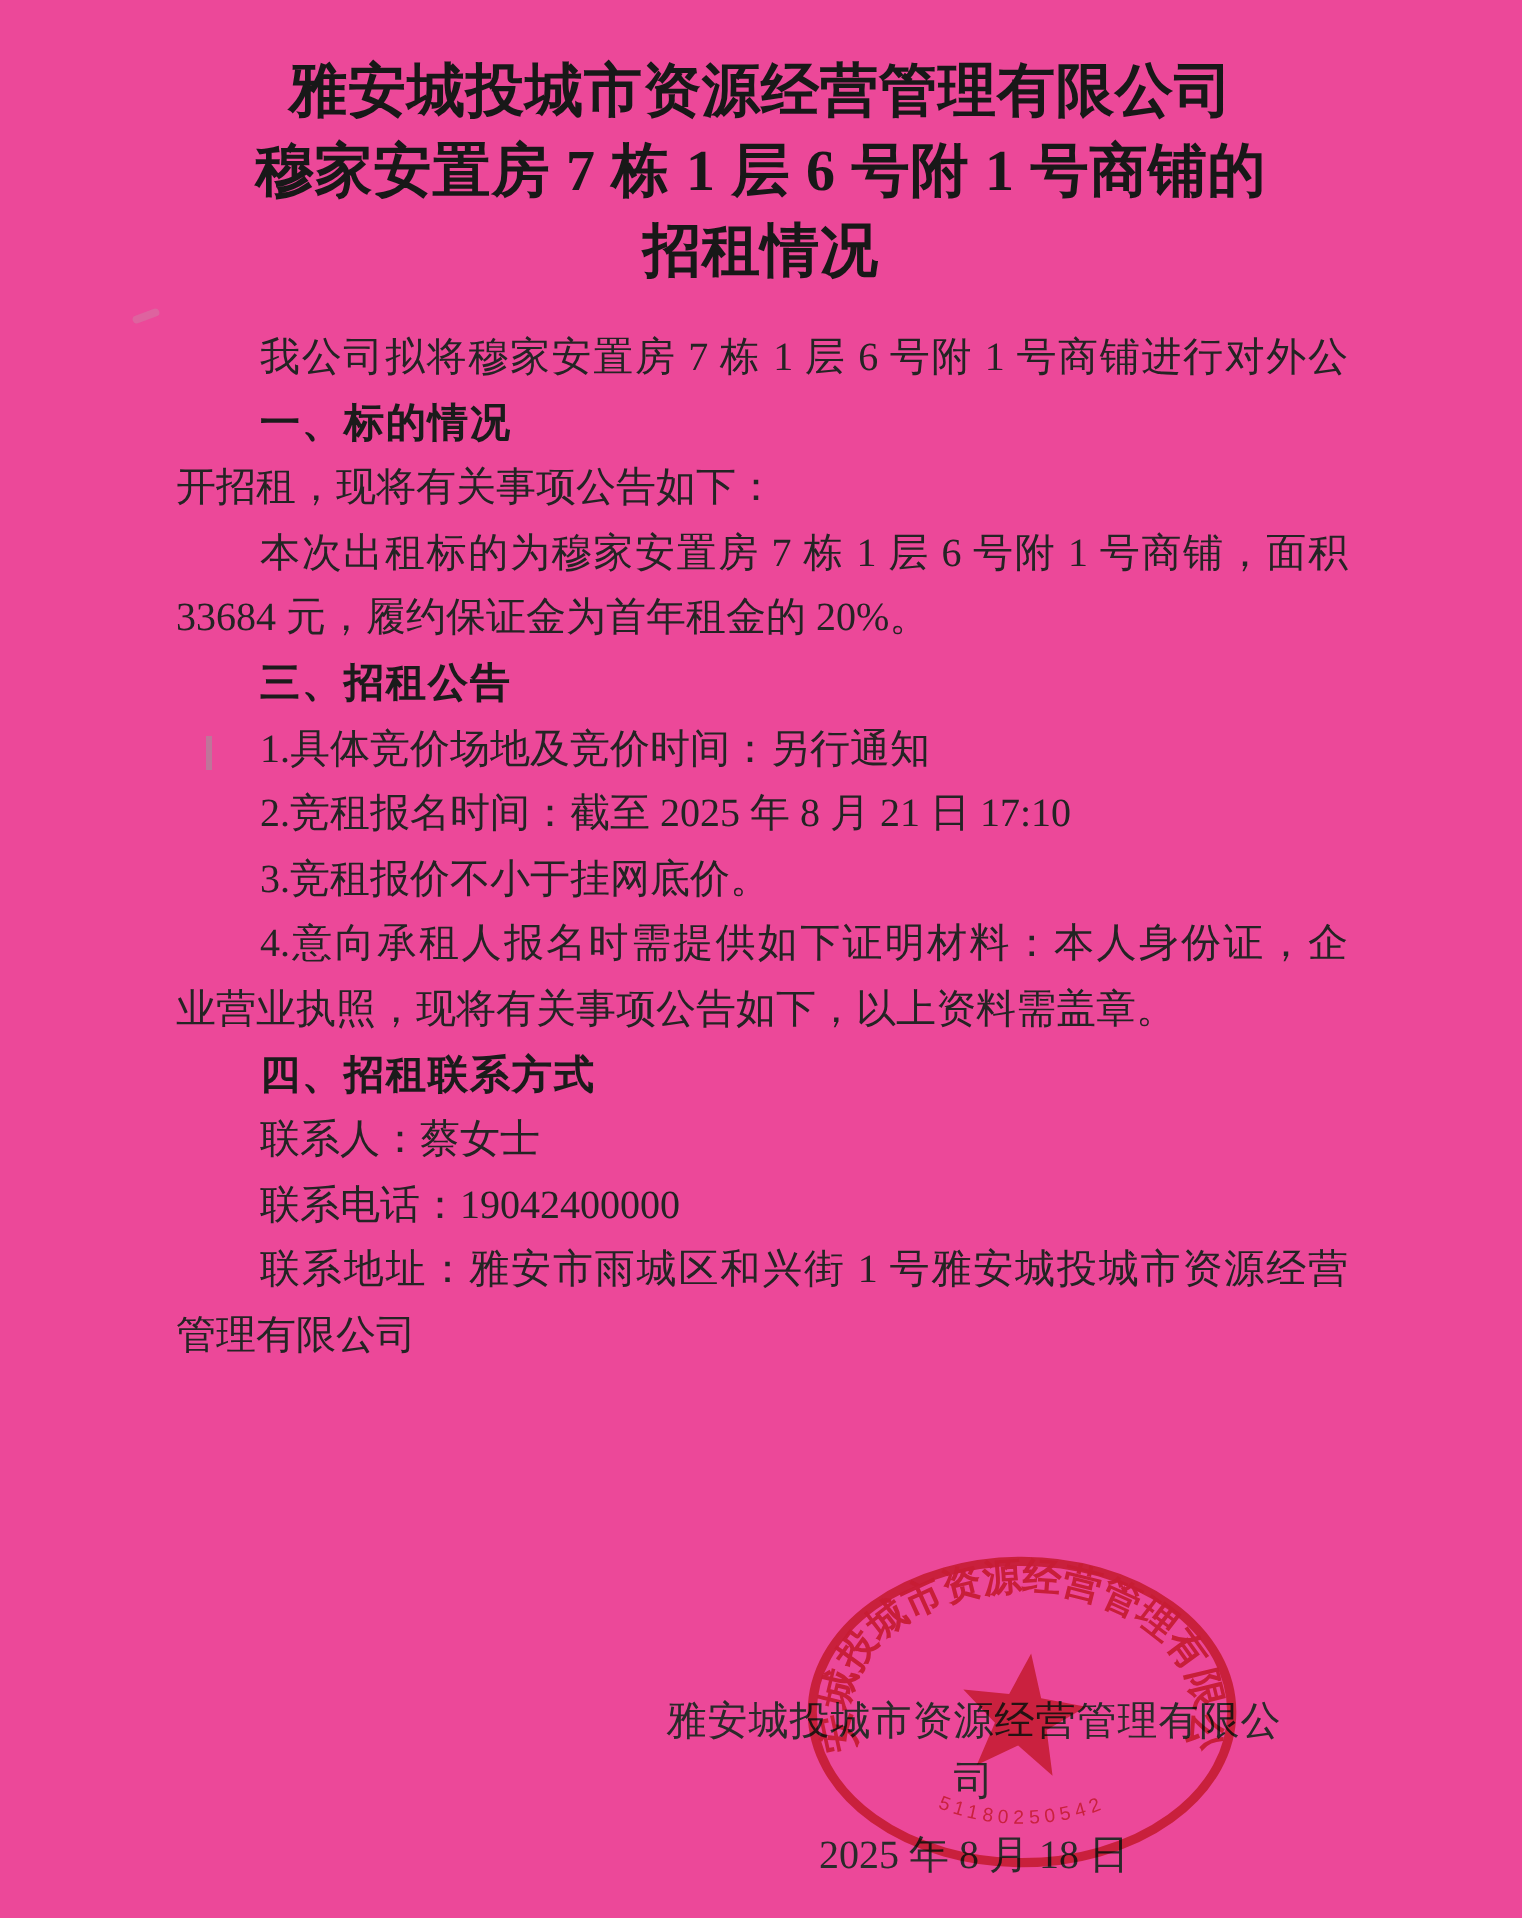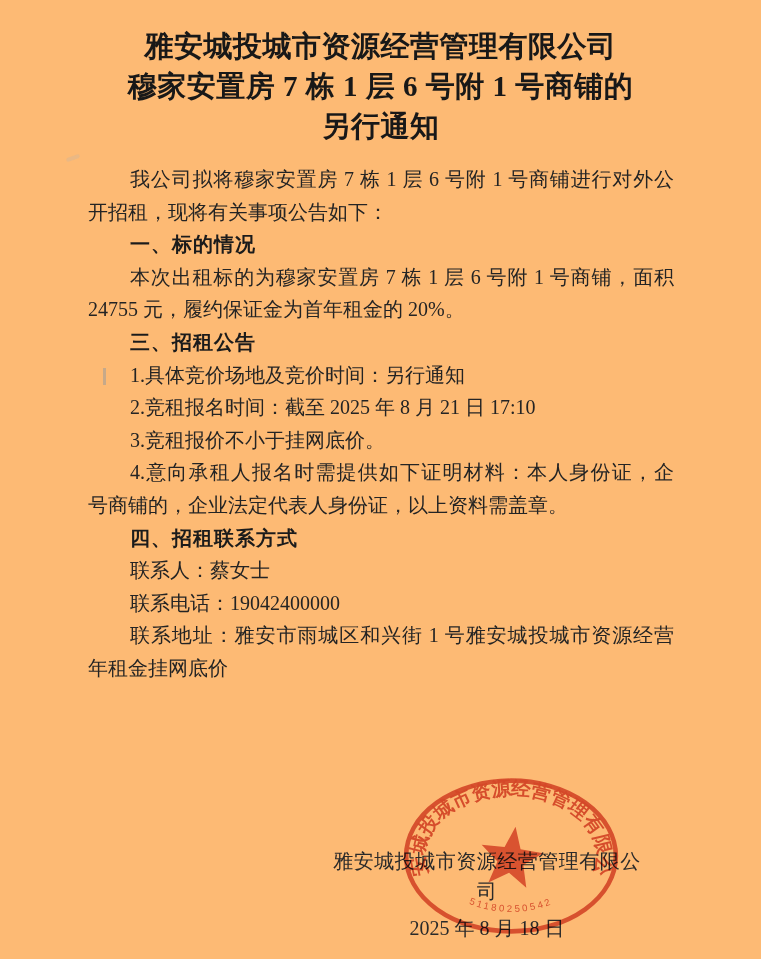--- a/index.html
+++ b/index.html
@@ -2,21 +2,21 @@
 <html lang="zh" style="--seal-color: #cf4638;"><head>
 <meta charset="utf-8">
 <style>
   :root { --seal-color: #cf4638; --ink: #222222; }
   * { margin: 0; padding: 0; box-sizing: border-box; }
   html, body { background: #ffffff; }
   .page {
     position: relative;
     width: 761px;
     height: 959px;
-    background: #fdba74;
+    background: #ec4899;
     overflow: hidden;
     font-family: "Liberation Serif", serif;
     color: var(--ink);
   }
   
   .title-block {
     position: absolute;
     top: 26px;
     left: 0;
     width: 100%;
@@ -95,40 +95,40 @@
   }
 </style>
 </head>
 <body>
 
 <div class="page">
 
   <div class="title-block">
     <div>雅安城投城市资源经营管理有限公司</div>
     <div>穆家安置房 7 栋 1 层 6 号附 1 号商铺的</div>
-    <div>另行通知</div>
+    <div>招租情况</div>
   </div>
 
   <div class="content">
     <div class="line ind jst">我公司拟将穆家安置房 7 栋 1 层 6 号附 1 号商铺进行对外公</div>
+    <div class="line ind hd">一、标的情况</div>
     <div class="line">开招租，现将有关事项公告如下：</div>
-    <div class="line ind hd">一、标的情况</div>
     <div class="line ind jst">本次出租标的为穆家安置房 7 栋 1 层 6 号附 1 号商铺，面积</div>
-    <div class="line">24755 元，履约保证金为首年租金的 20%。</div>
+    <div class="line">33684 元，履约保证金为首年租金的 20%。</div>
     <div class="line ind hd">三、招租公告</div>
     <div class="line ind">1.具体竞价场地及竞价时间：另行通知</div>
     <div class="line ind">2.竞租报名时间：截至 2025 年 8 月 21 日 17:10</div>
     <div class="line ind">3.竞租报价不小于挂网底价。</div>
     <div class="line ind jst">4.意向承租人报名时需提供如下证明材料：本人身份证，企</div>
-    <div class="line">号商铺的，企业法定代表人身份证，以上资料需盖章。</div>
+    <div class="line">业营业执照，现将有关事项公告如下，以上资料需盖章。</div>
     <div class="line ind hd">四、招租联系方式</div>
     <div class="line ind">联系人：蔡女士</div>
     <div class="line ind">联系电话：19042400000</div>
     <div class="line ind jst">联系地址：雅安市雨城区和兴街 1 号雅安城投城市资源经营</div>
-    <div class="line">年租金挂网底价</div>
+    <div class="line">管理有限公司</div>
   </div>
 
   <div class="signature-block">
     <div class="sig-company">雅安城投城市资源经营管理有限公司</div>
     <div class="sig-date">2025 年 8 月 18 日</div>
   </div>
 
   <svg class="seal" viewBox="0 0 220 162" xmlns="http://www.w3.org/2000/svg" aria-hidden="true">
     <defs>
       <path id="sealTopArc" d="M 30.1 101.5 A 85 60 0 1 1 189.9 101.5" fill="none"></path>

